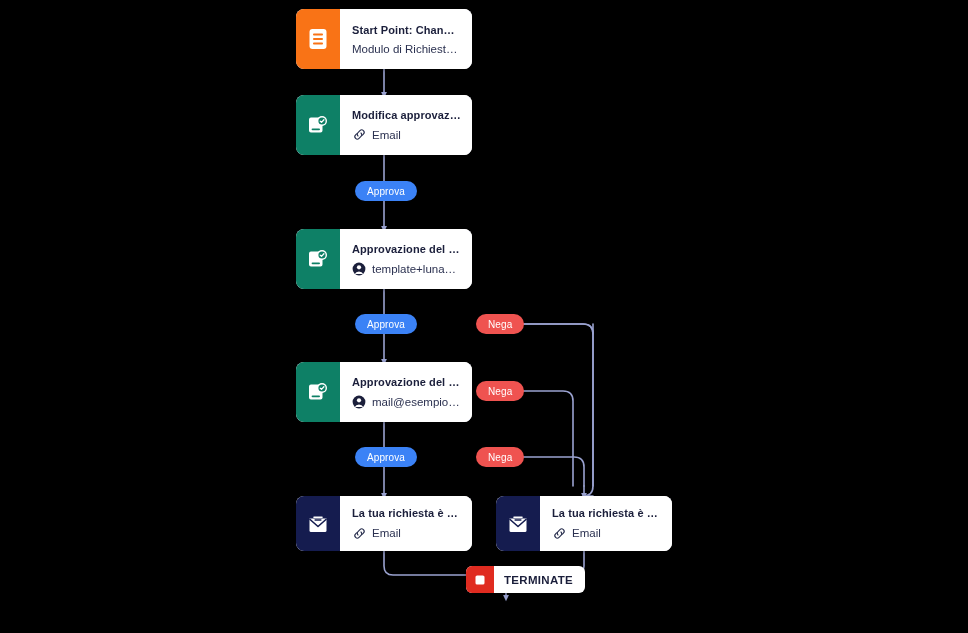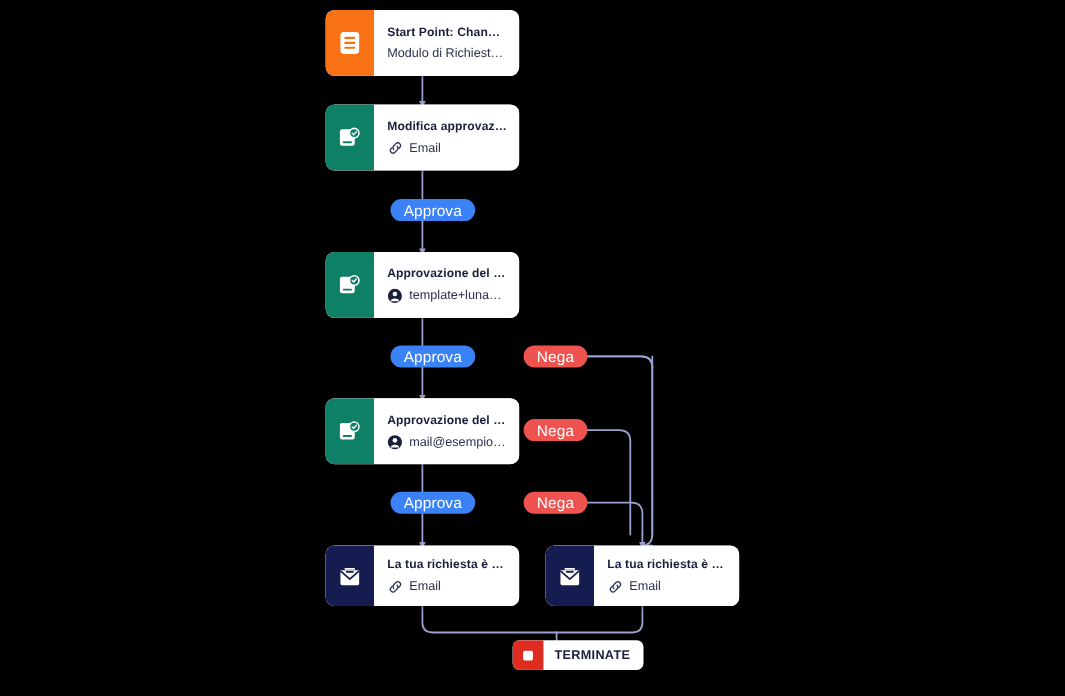--- a/index.html
+++ b/index.html
@@ -104,21 +104,21 @@
 
   
   .pill {
     position: absolute;
     display: flex;
     align-items: center;
     justify-content: center;
     height: 20px;
     padding: 0 12px;
     border-radius: 10px;
-    font-size: 14px;
+    font-size: 10px;
     color: #ffffff;
     white-space: nowrap;
     letter-spacing: 0.1px;
   }
   .pill.approve { background: #3b82f6; }
   .pill.deny    { background: #ef5350; margin-left: 12px; }
 
   
   .terminate {
     position: absolute;
@@ -368,21 +368,21 @@
   </div>
 
   <div class="pill approve" style="left:355px; top:447px;">
     <span>Approva</span>
   </div>
 
   <div class="pill deny" style="left:464px; top:447px;">
     <span>Nega</span>
   </div>
 
-  <div class="terminate" style="left:466px; top:582px;">
+  <div class="terminate" style="left:466px; top:566px;">
     <div class="terminate-icon">
       <svg width="12" height="12" viewBox="0 0 12 12">
         <rect x="1.5" y="1.5" width="9" height="9" rx="1.6" fill="#ffffff"></rect>
       </svg>
     </div>
     <div class="terminate-label">TERMINATE</div>
   </div>
 
 </div>
 

